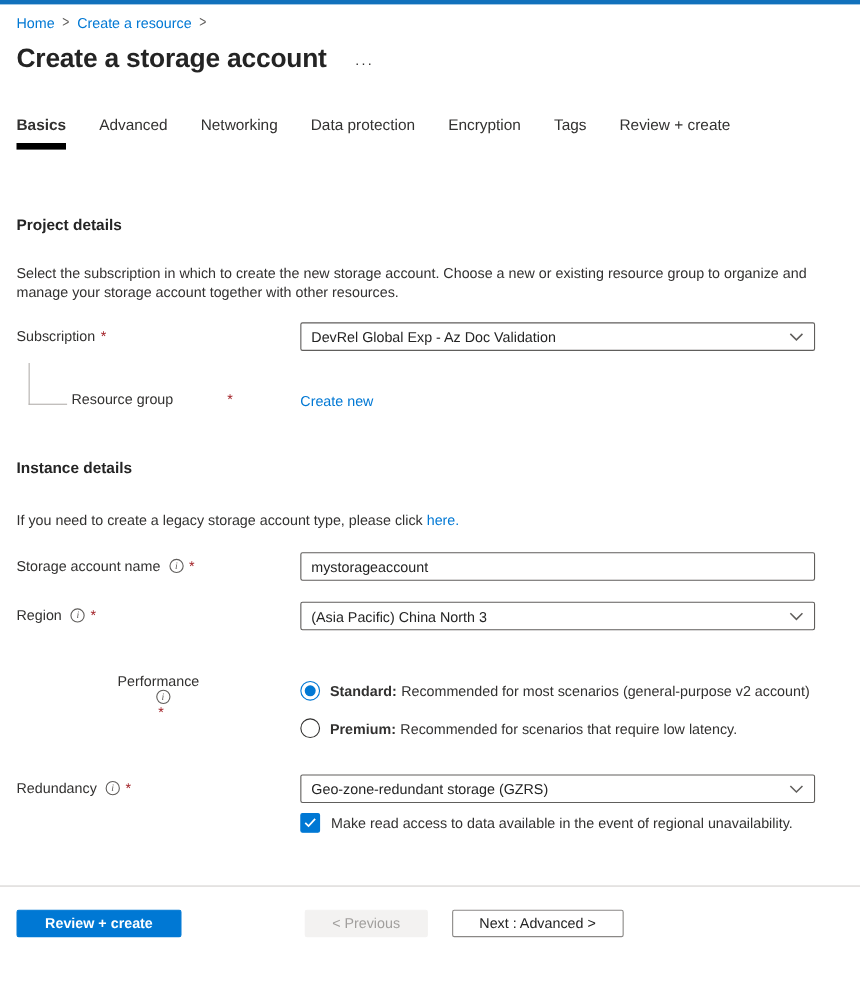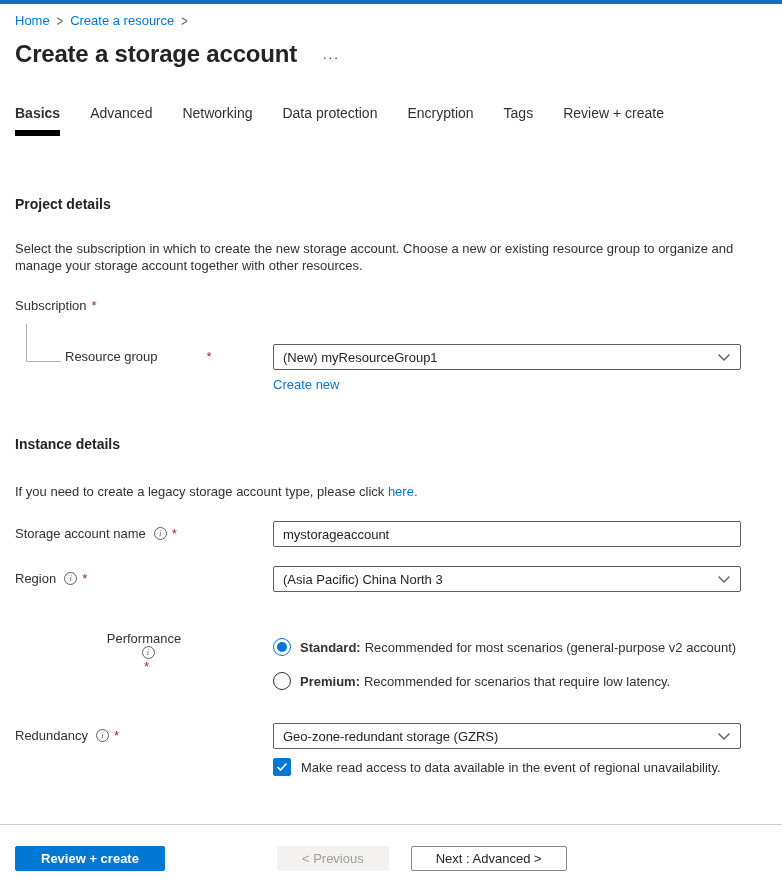--- a/index.html
+++ b/index.html
@@ -124,37 +124,39 @@
   </div>
 
   <div class="section-heading project">Project details</div>
   <p class="section-desc">Select the subscription in which to create the new storage account. Choose a new or existing resource group to organize and manage your storage account together with other resources.</p>
 
   <div class="row row-subscription">
     <div class="row-label">
       <span>Subscription</span>
       <span class="required">*</span>
     </div>
-  </div>
-
-  <div class="row row-resource-group">
-    <div class="row-label">
-      <span class="connector"></span>
-      <span>Resource group</span>
-      <span class="required">*</span>
-    </div>
     <div class="row-control">
       <div class="dropdown">
-        <span>(New) myResourceGroup1</span>
+        <span>DevRel Global Exp - Az Doc Validation</span>
         <span class="chevron">
           <svg width="14" height="9" viewBox="0 0 14 9">
               <path d="M1.5 1.5 L7 7 L12.5 1.5" stroke="#605e5c" stroke-width="1.4" fill="none"></path>
             </svg>
         </span>
       </div>
+    </div>
+  </div>
+
+  <div class="row row-resource-group">
+    <div class="row-label">
+      <span class="connector"></span>
+      <span>Resource group</span>
+      <span class="required">*</span>
+    </div>
+    <div class="row-control">
       <a class="inline-link create-new">Create new</a>
     </div>
   </div>
 
   <div class="section-heading instance">Instance details</div>
   <p class="legacy-note"><span>If you need to create a legacy storage account type, please click </span><a class="inline-link">here</a><span class="inline-link">.</span></p>
 
   <div class="row row-storage-name">
     <div class="row-label">
       <span>Storage account name</span>

